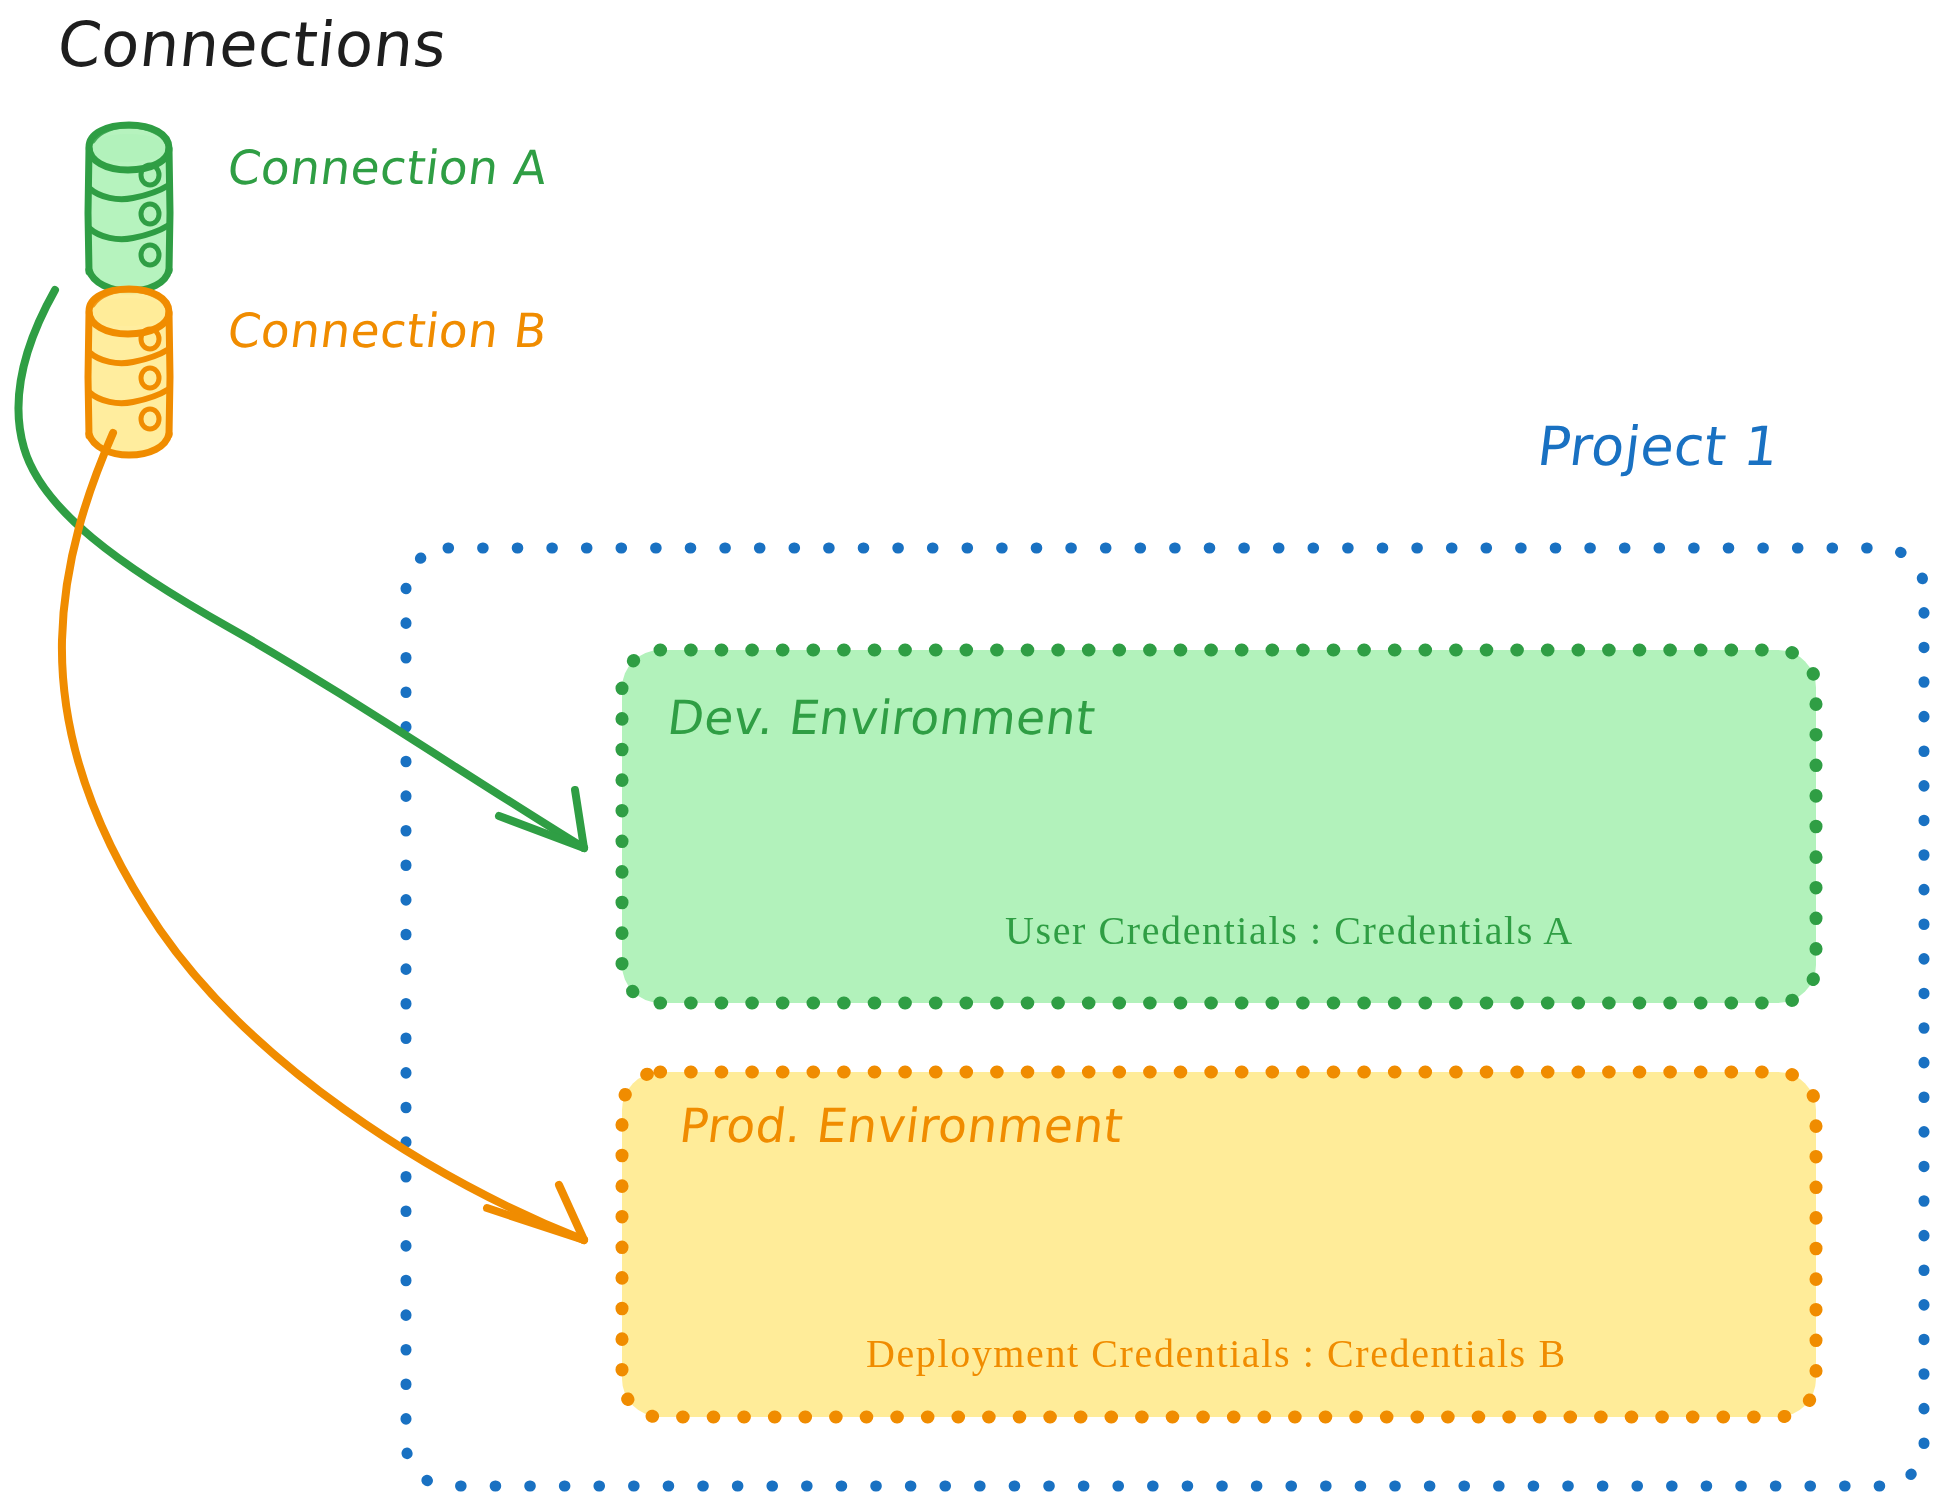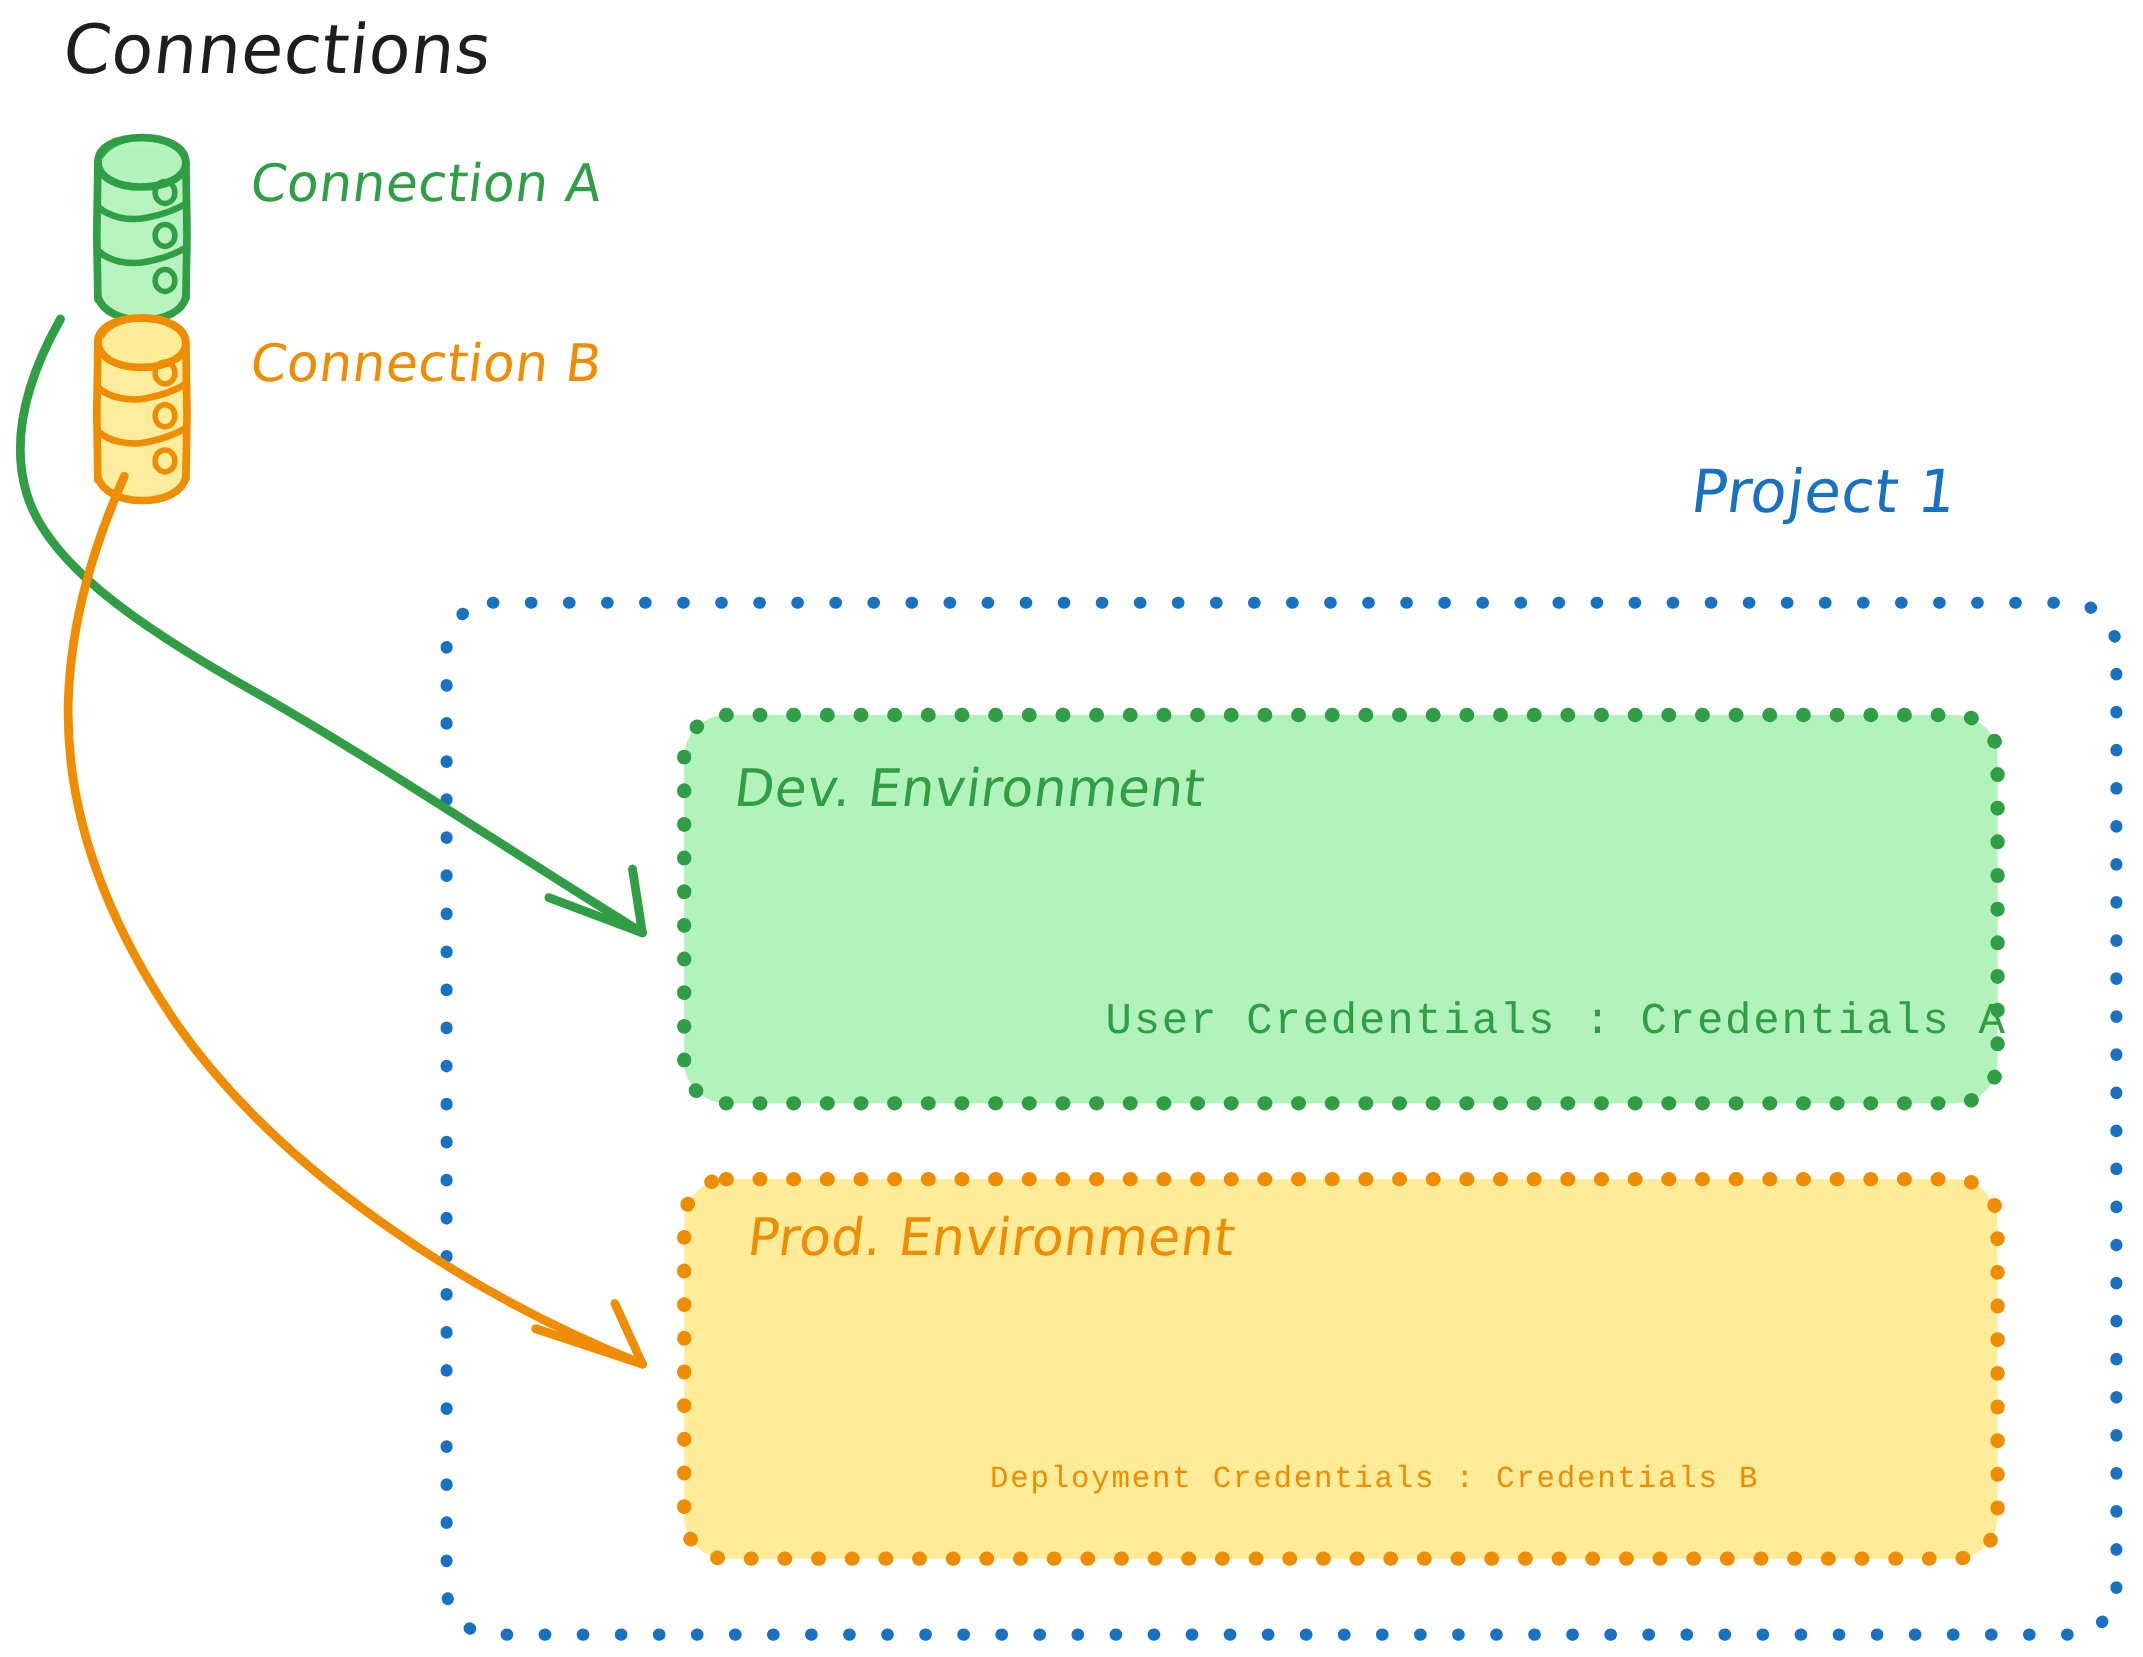--- a/index.html
+++ b/index.html
@@ -29,21 +29,21 @@
     position: absolute;
     white-space: pre;
     pointer-events: auto;
   }
   .hand {
     font-family: "DejaVu Sans", sans-serif;
     font-weight: 400;
     letter-spacing: 0.5px;
   }
   .mono {
-    font-family: Liberation Mono, monospace;
+    font-family: Liberation Serif, serif;
     font-weight: 400;
   }
 
   
   #title-connections {
     left: 58px;
     top: 8px;
     font-size: 62px;
     color: #1e1e1e;
     transform: skewX(-6deg);
@@ -84,23 +84,23 @@
     transform: skewX(-7deg);
   }
   #label-dev-credentials {
     left: 1005px;
     top: 907px;
     font-size: 40px;
     color: #2f9e44;
     letter-spacing: 1.6px;
   }
   #label-prod-credentials {
-    left: 900px;
+    left: 866px;
     top: 1330px;
-    font-size: 28px;
+    font-size: 40px;
     color: #f08c00;
     letter-spacing: 1.6px;
   }
 </style>
 </head>
 <body>
 
 <div id="stage">
 
   <svg id="sketch" viewBox="0 0 1948 1506" xmlns="http://www.w3.org/2000/svg">

